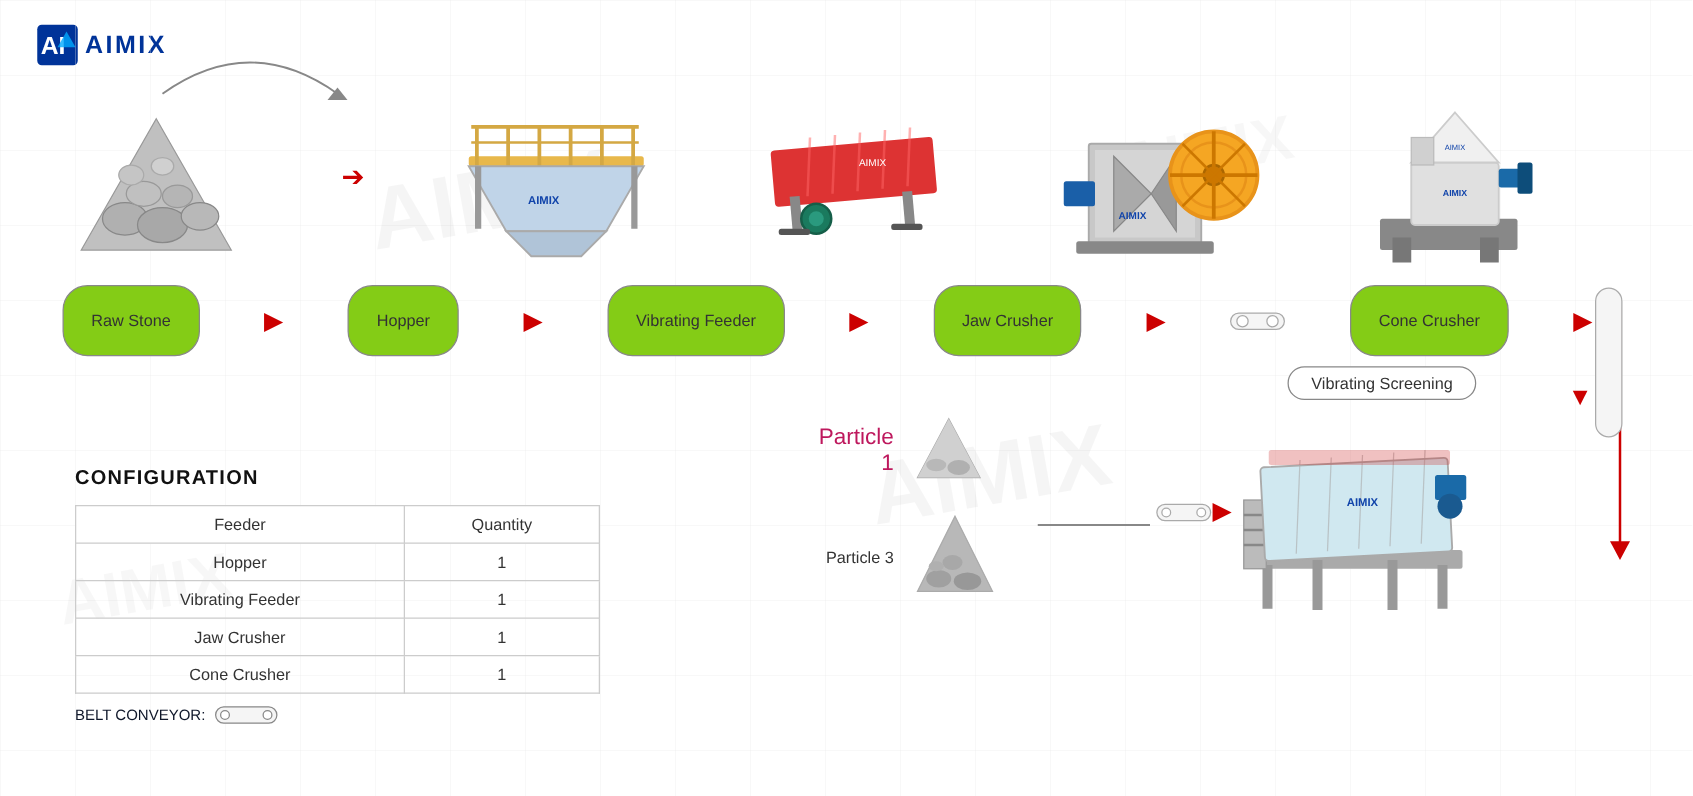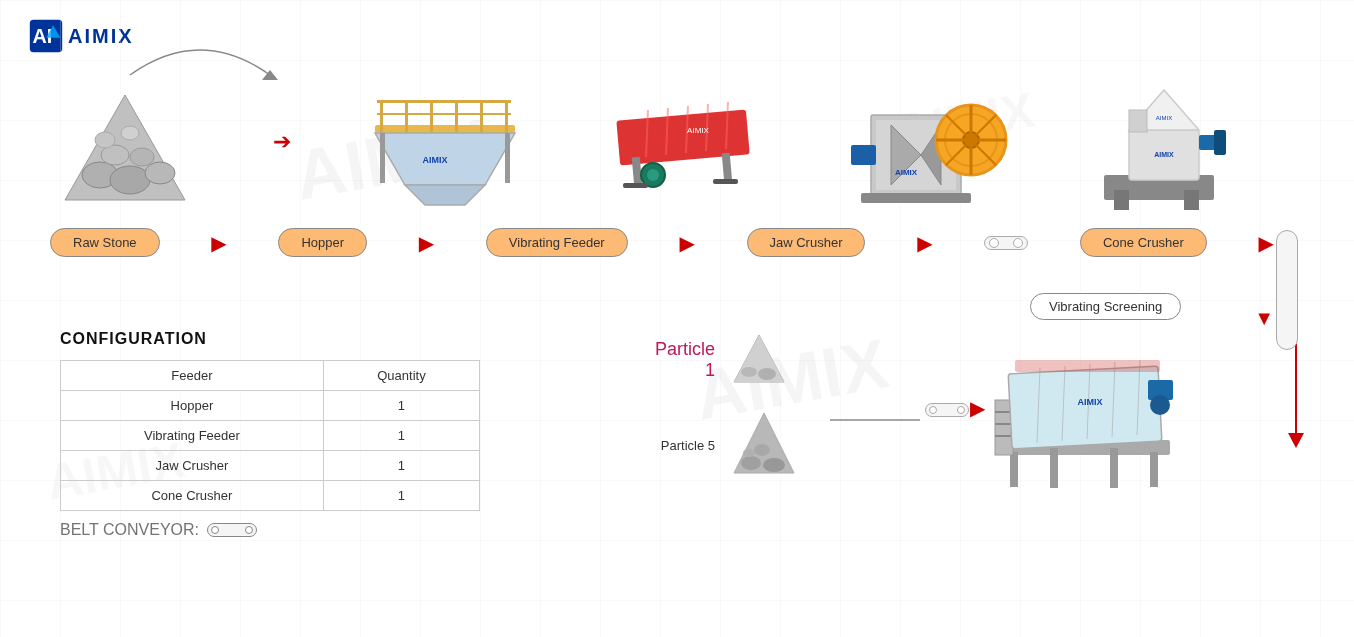--- a/index.html
+++ b/index.html
@@ -28,24 +28,24 @@
 
     .flow-label {
       display: flex;
       align-items: center;
       gap: 6px;
     }
 
     .pill {
       border: 1.5px solid #888;
       border-radius: 20px;
-      padding: 6px 22px;
+      padding: 20px 22px;
       font-size: 13px;
       color: #333;
-      background: #fdba74;
+      background: #84cc16;
       white-space: nowrap;
     }
 
     .belt-connector {
       width: 44px;
       height: 14px;
       border: 1.5px solid #aaa;
       border-radius: 7px;
       background: #f5f5f5;
       position: relative;
@@ -71,20 +71,21 @@
       left: 60px;
       width: 420px;
     }
 
     .config-title {
       font-size: 16px;
       font-weight: bold;
       color: #111;
       margin-bottom: 12px;
       letter-spacing: 1px;
+      margin-top: 44px;
     }
 
     .config-table {
       width: 100%;
       border-collapse: collapse;
       font-size: 13px;
     }
 
     .config-table th, .config-table td {
       border: 1px solid #ccc;
@@ -93,22 +94,22 @@
       color: #333;
     }
 
     .config-table th {
       background: #fff;
       font-weight: normal;
     }
 
     .belt-info {
       margin-top: 10px;
-      font-size: 16px;
-      color: #737373;
+      font-size: 12px;
+      color: #0f172a;
       display: flex;
       align-items: center;
       gap: 8px;
     }
   </style>
 </head>
 <body>
 
 <div class="logo">
   <svg class="logo-icon" viewBox="0 0 40 40">
@@ -354,21 +355,21 @@
         <svg width="60" height="60" viewBox="0 0 60 60">
           <polygon points="30,5 55,52 5,52" fill="#c8c8c8" stroke="#aaa" stroke-width="1"></polygon>
           <polygon points="30,5 55,52 5,52" fill="#d0d0d0"></polygon>
           <ellipse cx="20" cy="42" rx="8" ry="5" fill="#b8b8b8"></ellipse>
           <ellipse cx="38" cy="44" rx="9" ry="6" fill="#b0b0b0"></ellipse>
         </svg>
       </div>
 
 
       <div style="display:flex;align-items:center;gap:14px;">
-        <span style="font-size:13px;color:#333;width:65px;text-align:right;">Particle 5</span>
+        <span style="font-size:13px;color:#333;width:65px;text-align:right;">Particle 3</span>
         <svg width="70" height="75" viewBox="0 0 70 75">
           <polygon points="35,5 65,65 5,65" fill="#b8b8b8" stroke="#aaa" stroke-width="1"></polygon>
           <ellipse cx="22" cy="55" rx="10" ry="7" fill="#a0a0a0"></ellipse>
           <ellipse cx="45" cy="57" rx="11" ry="7" fill="#989898"></ellipse>
           <ellipse cx="33" cy="42" rx="8" ry="6" fill="#a8a8a8"></ellipse>
           <ellipse cx="20" cy="45" rx="6" ry="4" fill="#b0b0b0"></ellipse>
         </svg>
       </div>
     </div>
 

